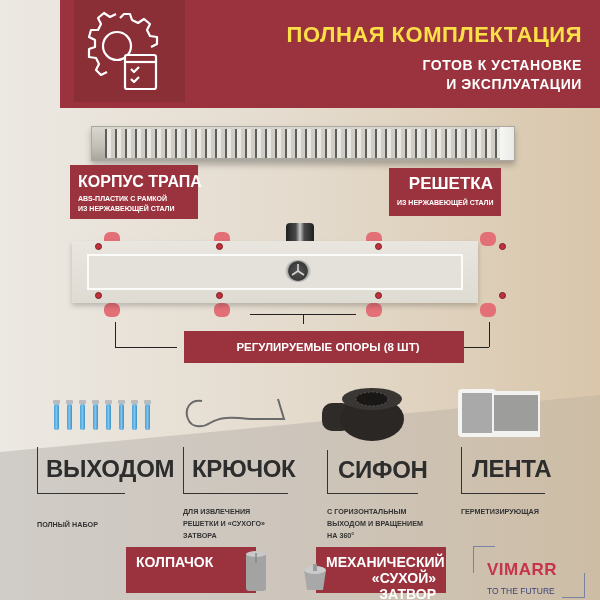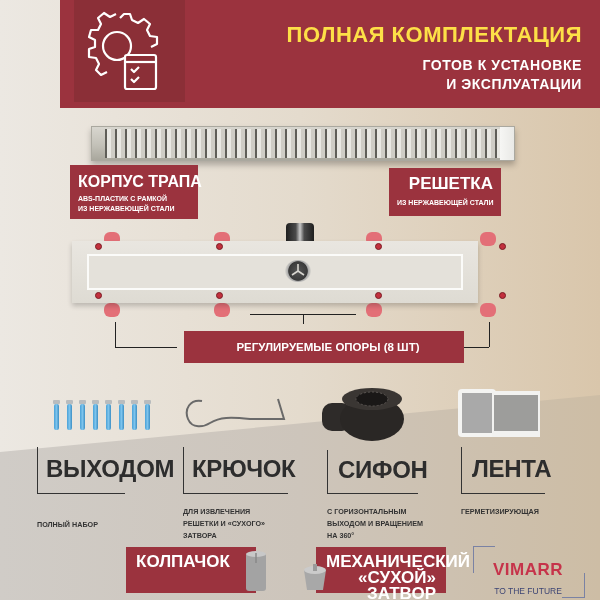--- a/index.html
+++ b/index.html
@@ -107,21 +107,21 @@
     font-weight: bold; font-size: 7.2px; line-height: 12px; color: #333; white-space: nowrap;
   }
 
   .anchor {
     width: 5px; height: 26px; border-radius: 2px;
     background: linear-gradient(90deg, #4aa2d8, #7cc3ec, #3d8fc4);
   }
   .anchor-head { width: 7px; height: 4px; background: #b9bcbe; margin-left: -1px; border-radius: 1px; }
 
   .bottom-box {
-    font-weight: bold; font-size: 17px; line-height: 16px; padding: 7px 10px;
+    font-weight: bold; font-size: 14px; line-height: 16px; padding: 7px 10px;
   }
 
   .logo-frame-tl { border-left: 1px solid #7a82a4; border-top: 1px solid #7a82a4; }
   .logo-frame-br { border-right: 1px solid #7a82a4; border-bottom: 1px solid #7a82a4; }
 </style>
 </head>
 <body>
 
 <div class="lower-bg"></div>
 
@@ -297,16 +297,16 @@
   <div>«СУХОЙ» ЗАТВОР</div>
 </div>
 <svg class="abs" style="left:302px;top:562px" width="26" height="30" viewBox="0 0 26 30">
   <path d="M2 8 L24 8 L21 28 L5 28 Z" fill="#a8a8a8"></path>
   <ellipse cx="13" cy="8" rx="11" ry="4" fill="#cbcbcb"></ellipse>
   <rect x="11" y="2" width="4" height="7" fill="#9a9a9a"></rect>
 </svg>
 
 <div class="abs logo-frame-tl" style="left:473px;top:546px;width:22px;height:27px"></div>
 <div class="abs logo-frame-br" style="left:562px;top:573px;width:23px;height:25px"></div>
-<div class="abs" style="left:487px;top:560px;width:82px;text-align:center">
+<div class="abs" style="left:487px;top:560px;width:82px;text-align:left">
   <div style="font-weight:bold;font-size:17px;color:#c6334a;letter-spacing:0.5px">VIMARR</div>
   <div style="font-size:8.5px;color:#3d4574;margin-top:6px">TO THE FUTURE</div>
 </div>
 
 </body></html>

